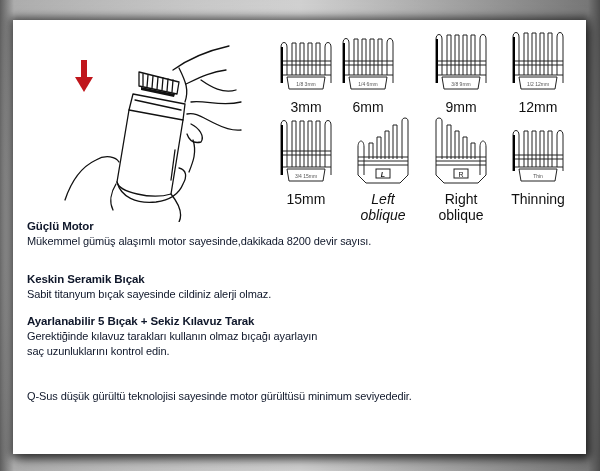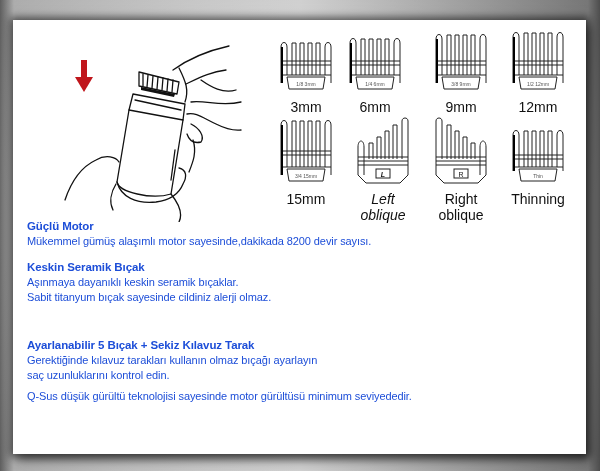--- a/index.html
+++ b/index.html
@@ -32,21 +32,21 @@
     }
     .comb svg { display: block; margin: 0 auto; }
     .comb-label {
       display: block;
       font-size: 14px; color: #111;
       margin-top: 4px;
       font-family: "Liberation Sans", sans-serif;
     }
     .section {
       position: absolute; left: 14px;
-      color: #1d4ed8;
+      color: #0f172a;
     }
     .section h2 {
       font-size: 11.5px; font-weight: bold; line-height: 15px; letter-spacing: -0.1px;
     }
     .section p {
       font-size: 11px; line-height: 15px; letter-spacing: -0.1px;
     }
   </style>
 </head>
 <body>
@@ -103,21 +103,21 @@
           <path d="M8 28 L58 28 M8 32 L58 32"></path>
           <path d="M8 42 L58 42"></path>
           <path d="M14 44 L52 44 L50 56 L16 56 Z"></path>
         </g>
         <path d="M9 14 L9 50" stroke="#000" stroke-width="2"></path>
         <text x="33" y="53" font-size="5" fill="#555" text-anchor="middle" font-family="Liberation Sans, sans-serif">1/8 3mm</text>
       </svg>
       <span class="comb-label">3mm</span>
     </div>
 
-    <div class="comb" style="left:69px; top:-2px;">
+    <div class="comb" style="left:62px; top:-2px;">
       <svg width="66" height="64" viewBox="0 0 66 64">
         <g fill="none" stroke="#222" stroke-width="1">
           <path d="M8 52 L8 12 C8 6 14 6 14 12 L14 44"></path>
           <path d="M58 52 L58 12 C58 6 52 6 52 12 L52 44"></path>
           <path d="M19 44 L19 8 L23 8 L23 44 M27 44 L27 8 L31 8 L31 44 M35 44 L35 8 L39 8 L39 44 M43 44 L43 8 L47 8 L47 44"></path>
           <path d="M8 30 L58 30 M8 34 L58 34"></path>
           <path d="M8 44 L58 44"></path>
           <path d="M14 46 L52 46 L50 58 L16 58 Z"></path>
         </g>
         <path d="M9 12 L9 52" stroke="#000" stroke-width="2"></path>
@@ -219,27 +219,26 @@
       </svg>
       <span class="comb-label">Thinning</span>
     </div>
   </div>
 
   <div class="section" style="top:199px;">
     <h2>Güçlü Motor</h2>
     <p>Mükemmel gümüş alaşımlı motor sayesinde,dakikada 8200 devir sayısı.</p>
   </div>
 
-  <div class="section" style="top:240px;">
+  <div class="section" style="top:252px;">
     <h2>Keskin Seramik Bıçak</h2>
-    <p>Aşınmaya dayanıklı keskin seramik bıçaklar.</p>
     <p>Sabit titanyum bıçak sayesinde cildiniz alerji olmaz.</p>
   </div>
 
-  <div class="section" style="top:318px;">
+  <div class="section" style="top:294px;">
     <h2>Ayarlanabilir 5 Bıçak + Sekiz Kılavuz Tarak</h2>
     <p>Gerektiğinde kılavuz tarakları kullanın olmaz bıçağı ayarlayın</p>
     <p>saç uzunluklarını kontrol edin.</p>
   </div>
 
   <div class="section" style="top:369px;">
     <p>Q-Sus düşük gürültü teknolojisi sayesinde motor gürültüsü minimum seviyededir.</p>
   </div>
 
 </div>

